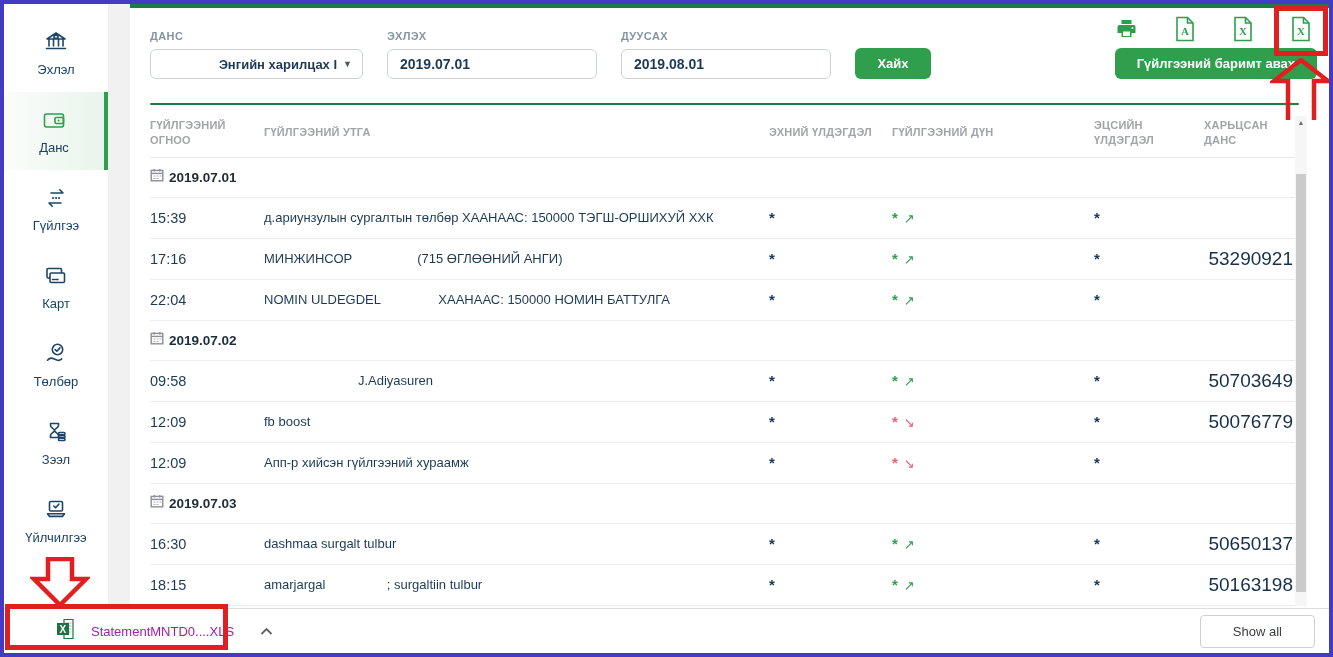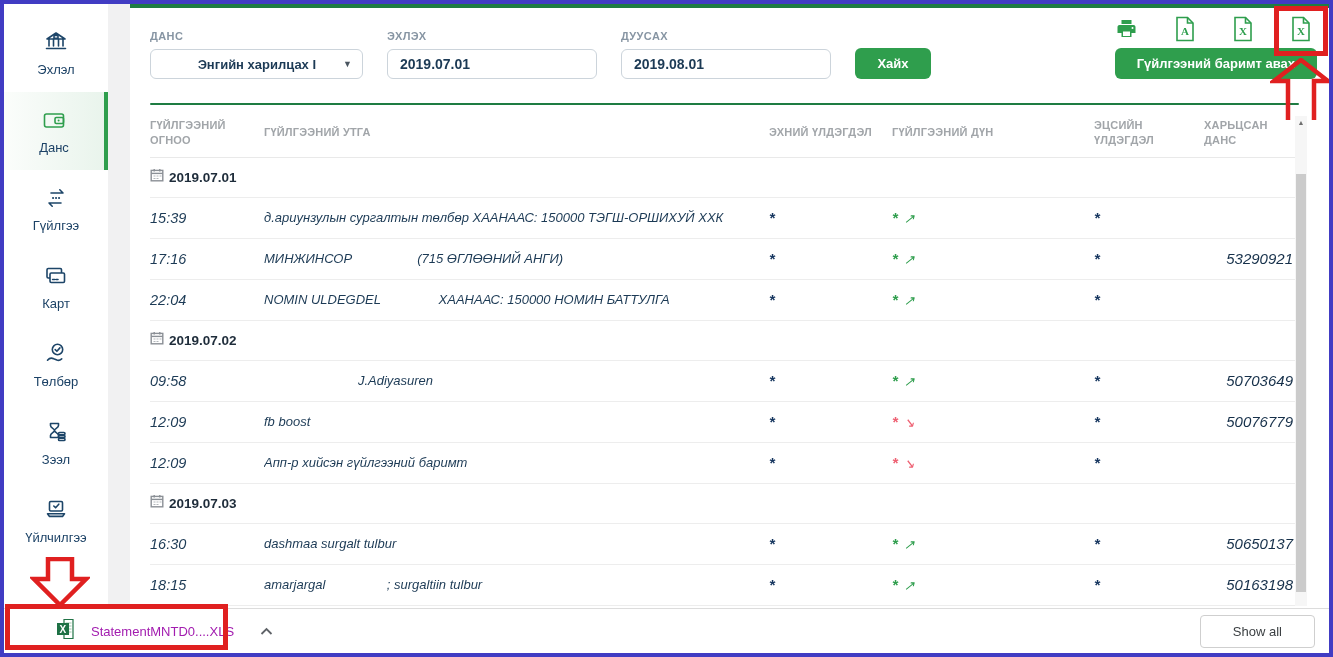--- a/index.html
+++ b/index.html
@@ -27,52 +27,52 @@
   .xlsx-wrap { position:relative; }
   .annot-box-icon { position:absolute; left:-15px; right:-15px; top:-10px; bottom:-10px;
                     border:5px solid #e02020; z-index:50; pointer-events:none; }
   .annot-arrow-up { position:absolute; left:50%; transform:translateX(-50%);
                     top:calc(100% + 12px); z-index:60; pointer-events:none; }
 
   .filters { display:flex; align-items:flex-end; gap:24px; padding:26px 6px 0 0; }
   .field { display:flex; flex-direction:column; }
   .field .flabel { font-size:11px; font-weight:700; color:#8795a3; letter-spacing:.4px; margin-bottom:7px; }
   .select-box { width:213px; height:30px; border:1px solid #ccd4db; border-radius:6px;
-                display:flex; align-items:center; justify-content:flex-end; gap:27px;
+                display:flex; align-items:center; justify-content:flex-end; gap:6px;
                 padding:0 10px; cursor:pointer; background:#fff; }
   .select-box .val { font-size:13px; font-weight:700; color:#1c3a55; }
   .select-box .caret { font-size:9px; color:#4a5560; }
   .date-input { width:210px; height:30px; border:1px solid #ccd4db; border-radius:6px;
                 font-family:"Liberation Sans",sans-serif; font-size:14px; font-weight:700;
                 color:#1c3a55; padding:0 12px; outline:none; }
   .btn-green { height:31px; border:none; border-radius:6px; background:#2f9e4d; color:#fff;
                font-family:"Liberation Sans",sans-serif; font-size:13px; font-weight:700; cursor:pointer; }
   .btn-search { width:76px; }
   .btn-receipt { margin-left:auto; margin-right:6px; padding:0 22px;text-align:center; }
 
   .green-divider { height:2px; background:#1e7c42; border-radius:2px; margin:24px 30px 0 0; }
 
   
   .table { padding-right:34px; }
   .thead, .trow { display:grid; grid-template-columns:114px 505px 123px 202px 110px 1fr;
                   align-items:center; }
   .thead { padding:13px 0 9px 0; border-bottom:1px solid #e9e9e9; }
   .th { font-size:11px; font-weight:700; color:#a1a5a9; letter-spacing:.2px; line-height:1.35;
         text-transform:uppercase; padding-right:14px; }
-  .trow { height:41px; border-bottom:1px solid #ededed; cursor:pointer;font-style:italic; }
+  .trow { height:41px; border-bottom:1px solid #ededed; cursor:pointer; }
   .date-row { height:40px; display:flex; align-items:center; gap:5px; border-bottom:1px solid #ededed; }
   .date-row .dtx { font-size:13.5px; font-weight:700; color:#1e2c3a; }
   .c-time { font-size:14.5px; color:#1c3a55; }
   .c-desc { font-size:13px; color:#1c3a55; white-space:pre; overflow:hidden; }
   .c-star { font-size:15px; font-weight:700; color:#16365f; }
   .c-amt  { font-size:15px; font-weight:700; }
   .c-amt .arrow { font-size:13px; margin-left:6px; font-weight:400; }
   .c-amt.up, .c-amt.up .arrow { color:#2f9e4d; }
   .c-amt.down, .c-amt.down .arrow { color:#ee6072; }
-  .c-acct { font-size:15px; color:#16304a; text-align:right; padding-right:2px; }
+  .c-acct { font-size:19px; color:#16304a; text-align:right; padding-right:2px; }
 
   
   .vscroll { position:absolute; top:112px; bottom:2px; right:22px; width:12px; background:#f6f6f6; }
   .vscroll .sarrow { height:13px; display:flex; align-items:center; justify-content:center;
                      font-size:7px; color:#6f6f6f; }
   .vscroll .thumb { position:absolute; left:1px; right:1px; top:58px; bottom:14px; background:#cbcbcb; }
 
   
   .download-bar { height:45px; border-top:1px solid #dcdcdc; background:#fff; display:flex;
                   align-items:center; padding:0 14px 0 52px; position:relative; flex-shrink:0; }
@@ -305,21 +305,21 @@
     <div class="c-desc">fb boost</div>
     <div class="c-star">*</div>
     <div class="c-amt down">
       <span>*</span><span class="arrow">↘</span>
     </div>
     <div class="c-star">*</div>
     <div class="c-acct">50076779</div>
   </div>
             <div class="trow">
     <div class="c-time">12:09</div>
-    <div class="c-desc">Апп-р хийсэн гүйлгээний баримт</div>
+    <div class="c-desc">Апп-р хийсэн гүйлгээний хураамж</div>
     <div class="c-star">*</div>
     <div class="c-amt down">
       <span>*</span><span class="arrow">↘</span>
     </div>
     <div class="c-star">*</div>
     <div class="c-acct"></div>
   </div>
             <div class="date-row">
     <span>
       <svg width="14" height="14" viewBox="0 0 14 14">

